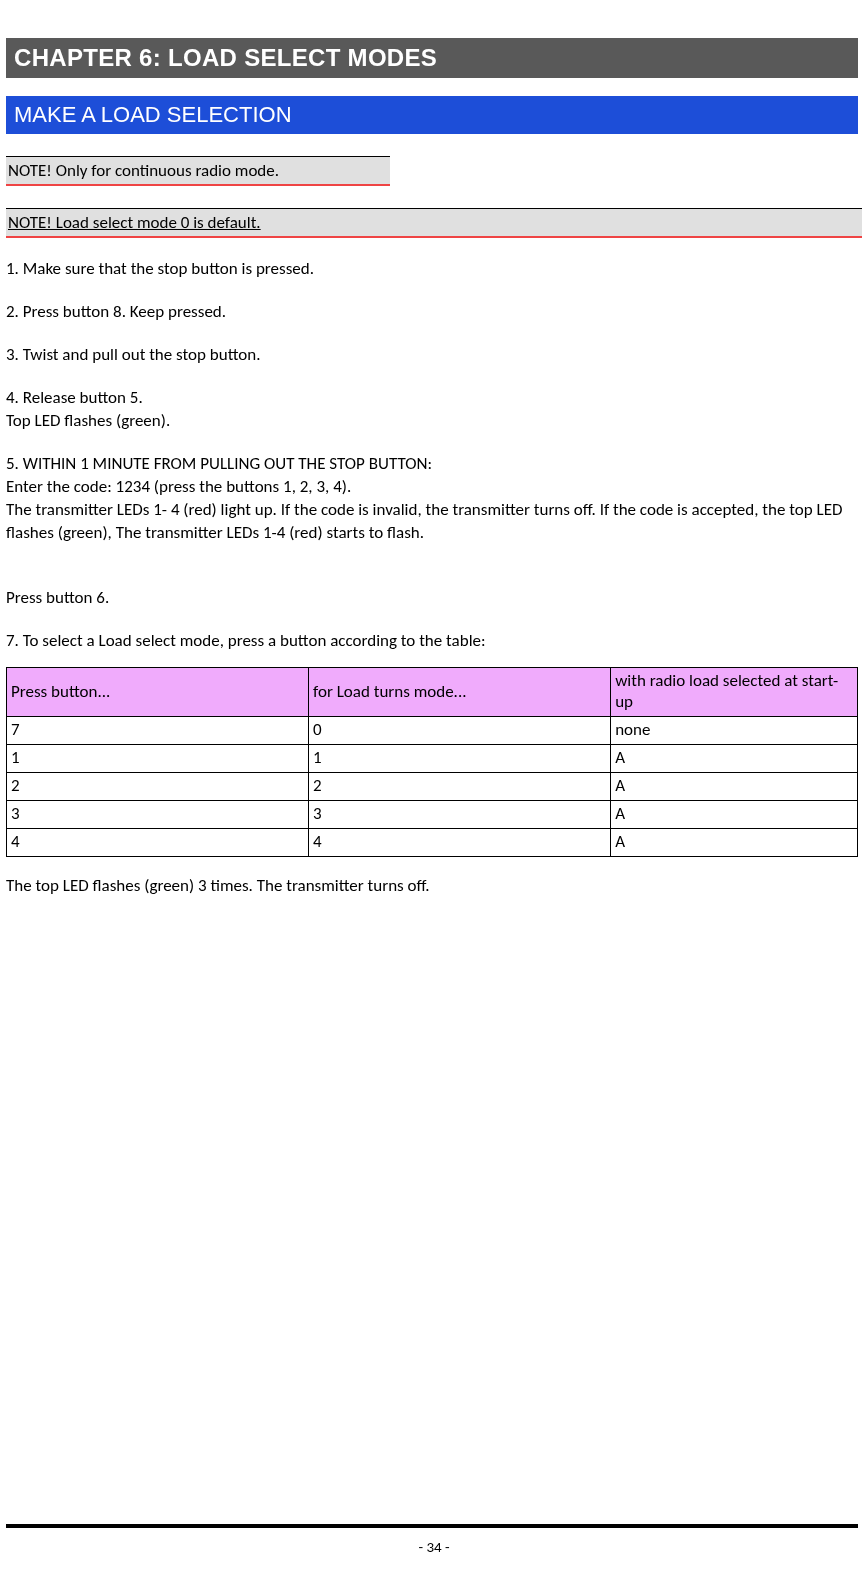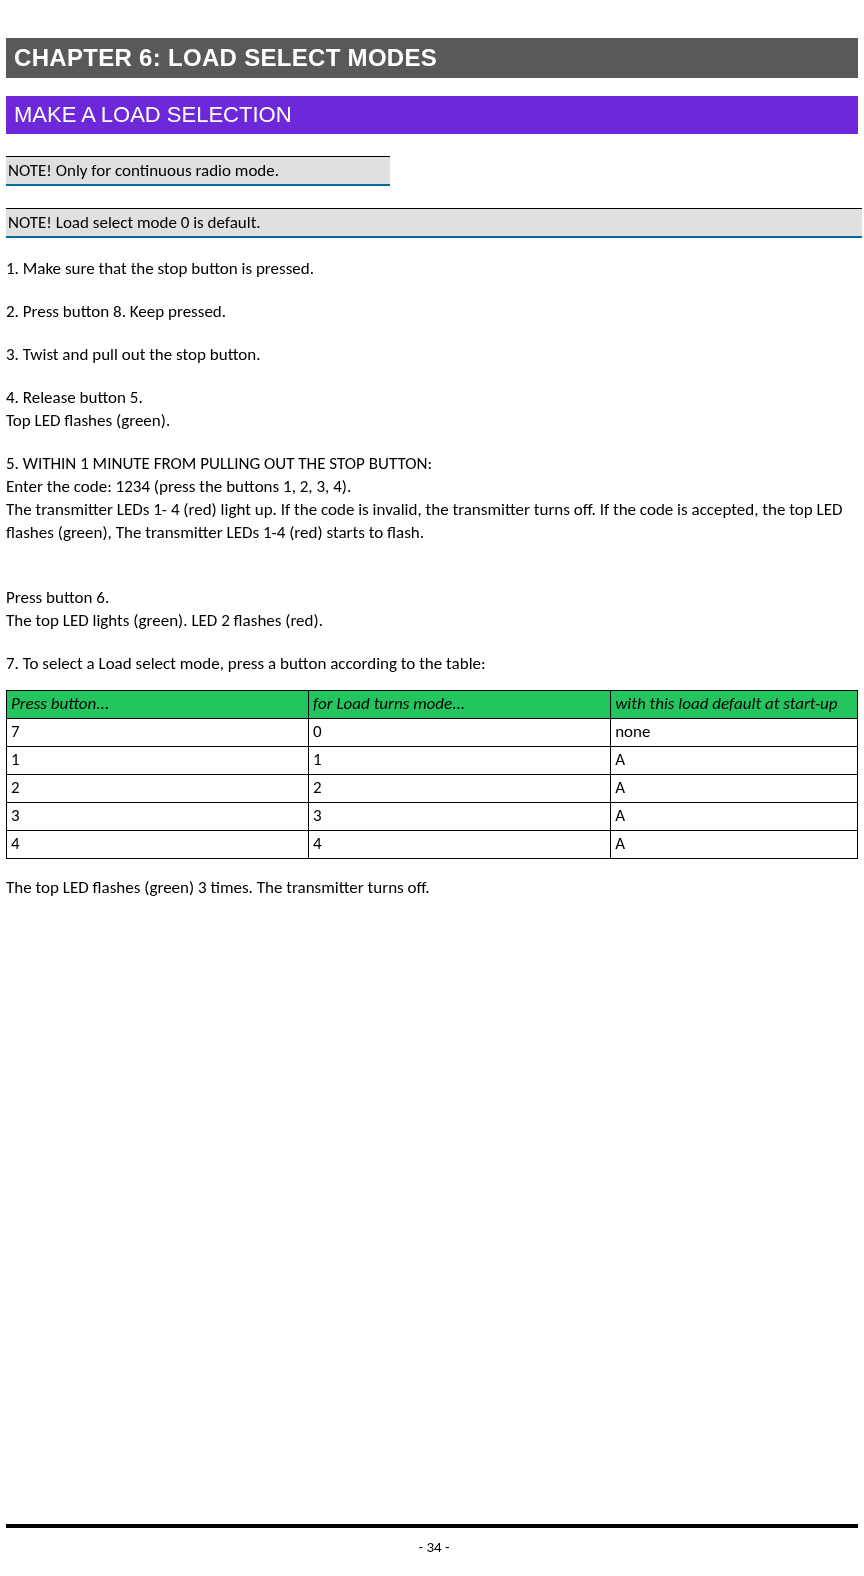--- a/index.html
+++ b/index.html
@@ -19,31 +19,31 @@
   .chapter-header {
     background: #595959;
     color: #ffffff;
     font-weight: bold;
     font-size: 24px;
     padding: 6px 16px 6px 8px;
     font-family: Arial, Helvetica, sans-serif;
     letter-spacing: 0.3px;
   }
   .section-header {
-    background: #6d28d9;
+    background: #1d4ed8;
     color: #ffffff;
     font-size: 22px;
     padding: 6px 8px 6px 8px;
     font-family: Arial, Helvetica, sans-serif;
     margin-top: 18px;
   }
   .note-bar {
     background: #e0e0e0;
     border-top: 1px solid #000;
-    border-bottom: 2px solid #0369a1;
+    border-bottom: 2px solid #ef4444;
     padding: 3px 2px 3px 2px;
     font-size: 17px;
     margin-top: 22px;
   }
   .step {
     font-size: 17px;
     margin-top: 20px;
     line-height: 1.35;
   }
   .table-wrap {
@@ -55,23 +55,22 @@
     table-layout: fixed;
   }
   table.load-table th, table.load-table td {
     border: 1px solid #000;
     padding: 2px 4px 4px 4px;
     font-size: 17px;
     text-align: left;
     vertical-align: middle;
   }
   table.load-table th {
-    background: #22c55e;
+    background: #f0abfc;
     font-weight: normal;
-    font-style: italic;
   }
   .after-table {
     font-size: 17px;
     margin-top: 18px;
   }
   .footer-rule {
     position: absolute;
     left: 6px;
     right: 6px;
     bottom: 48px;
@@ -90,57 +89,56 @@
 </head>
 <body>
 
 <div class="page">
 
   <div class="chapter-header">CHAPTER 6: LOAD SELECT MODES</div>
 
   <div class="section-header">MAKE A LOAD SELECTION</div>
 
   <div class="note-bar" style="width:380px;">NOTE! Only for continuous radio mode.</div>
-  <div class="note-bar" style="width:100%;">NOTE! Load select mode 0 is default.</div>
+  <div class="note-bar" style="width:100%;text-decoration:underline;">NOTE! Load select mode 0 is default.</div>
 
   <div class="step">1. Make sure that the stop button is pressed.</div>
   <div class="step">2. Press button 8. Keep pressed.</div>
   <div class="step">3. Twist and pull out the stop button.</div>
 
   <div class="step">
     <span>4. Release button 5.</span><br>
     <span>Top LED flashes (green).</span>
   </div>
 
   <div class="step">
     <span>5. WITHIN 1 MINUTE FROM PULLING OUT THE STOP BUTTON:</span><br>
     <span>Enter the code: 1234 (press the buttons 1, 2, 3, 4).</span><br>
     <span>The transmitter LEDs 1- 4 (red) light up. If the code is invalid, the transmitter turns off. If the code is accepted, the top LED flashes (green), The transmitter LEDs 1-4 (red) starts to flash.</span>
   </div>
 
   <div class="step">
     <br>
     <span>Press button 6.</span><br>
-    <span>The top LED lights (green). LED 2 flashes (red).</span>
   </div>
 
   <div class="step">7. To select a Load select mode, press a button according to the table:</div>
 
   <div class="table-wrap">
     <table class="load-table">
       <colgroup>
         <col style="width:35.5%">
         <col style="width:35.5%">
         <col style="width:29%">
       </colgroup>
       <thead>
         <tr>
           <th>Press button...</th>
           <th>for Load turns mode...</th>
-          <th>with this load default at start-up</th>
+          <th>with radio load selected at start-up</th>
         </tr>
       </thead>
       <tbody>
         <tr>
           <td>7</td>
           <td>0</td>
           <td>none</td>
         </tr>
         <tr>
           <td>1</td>

